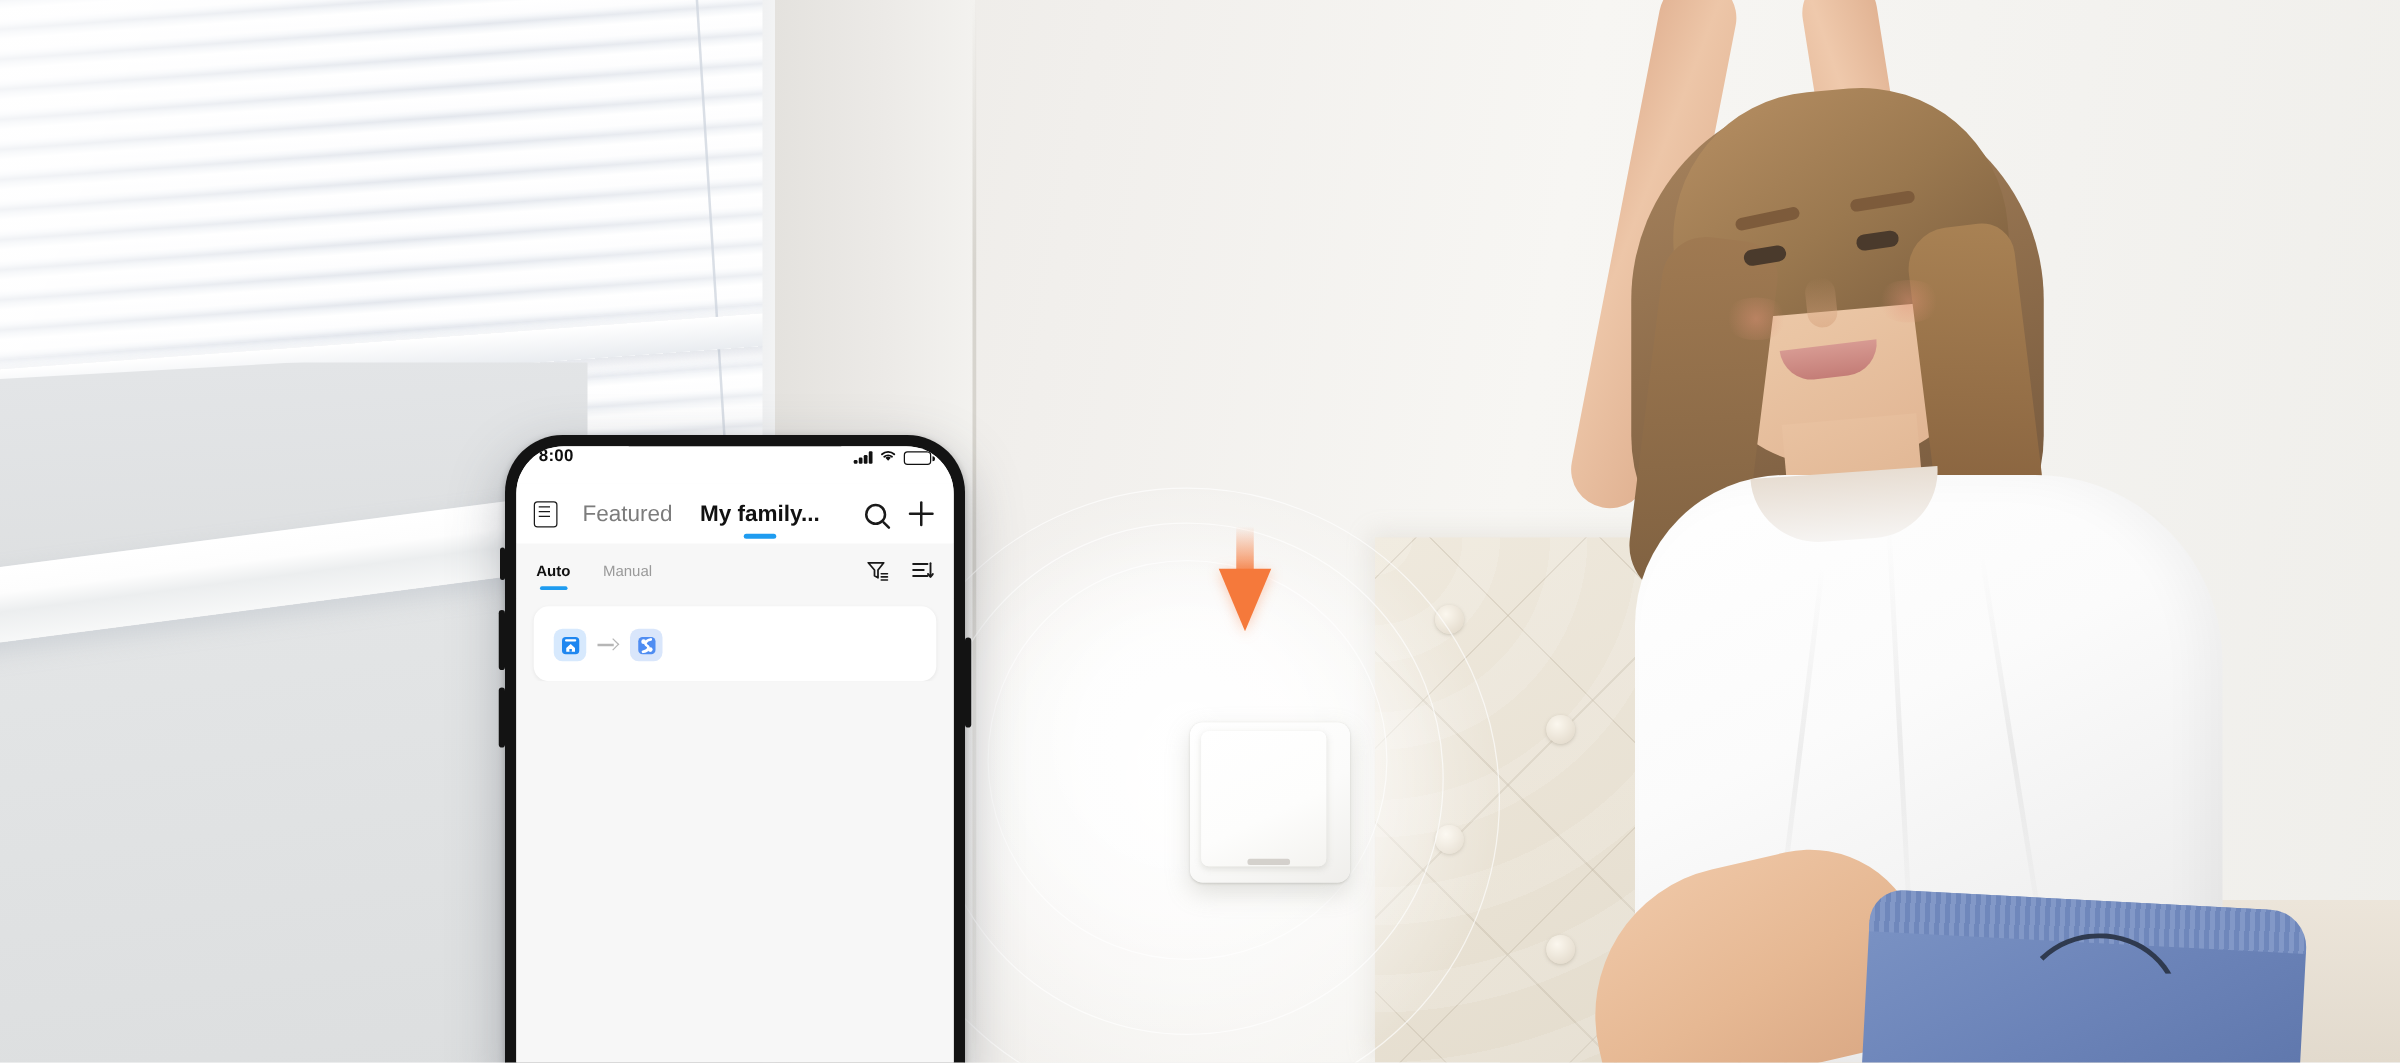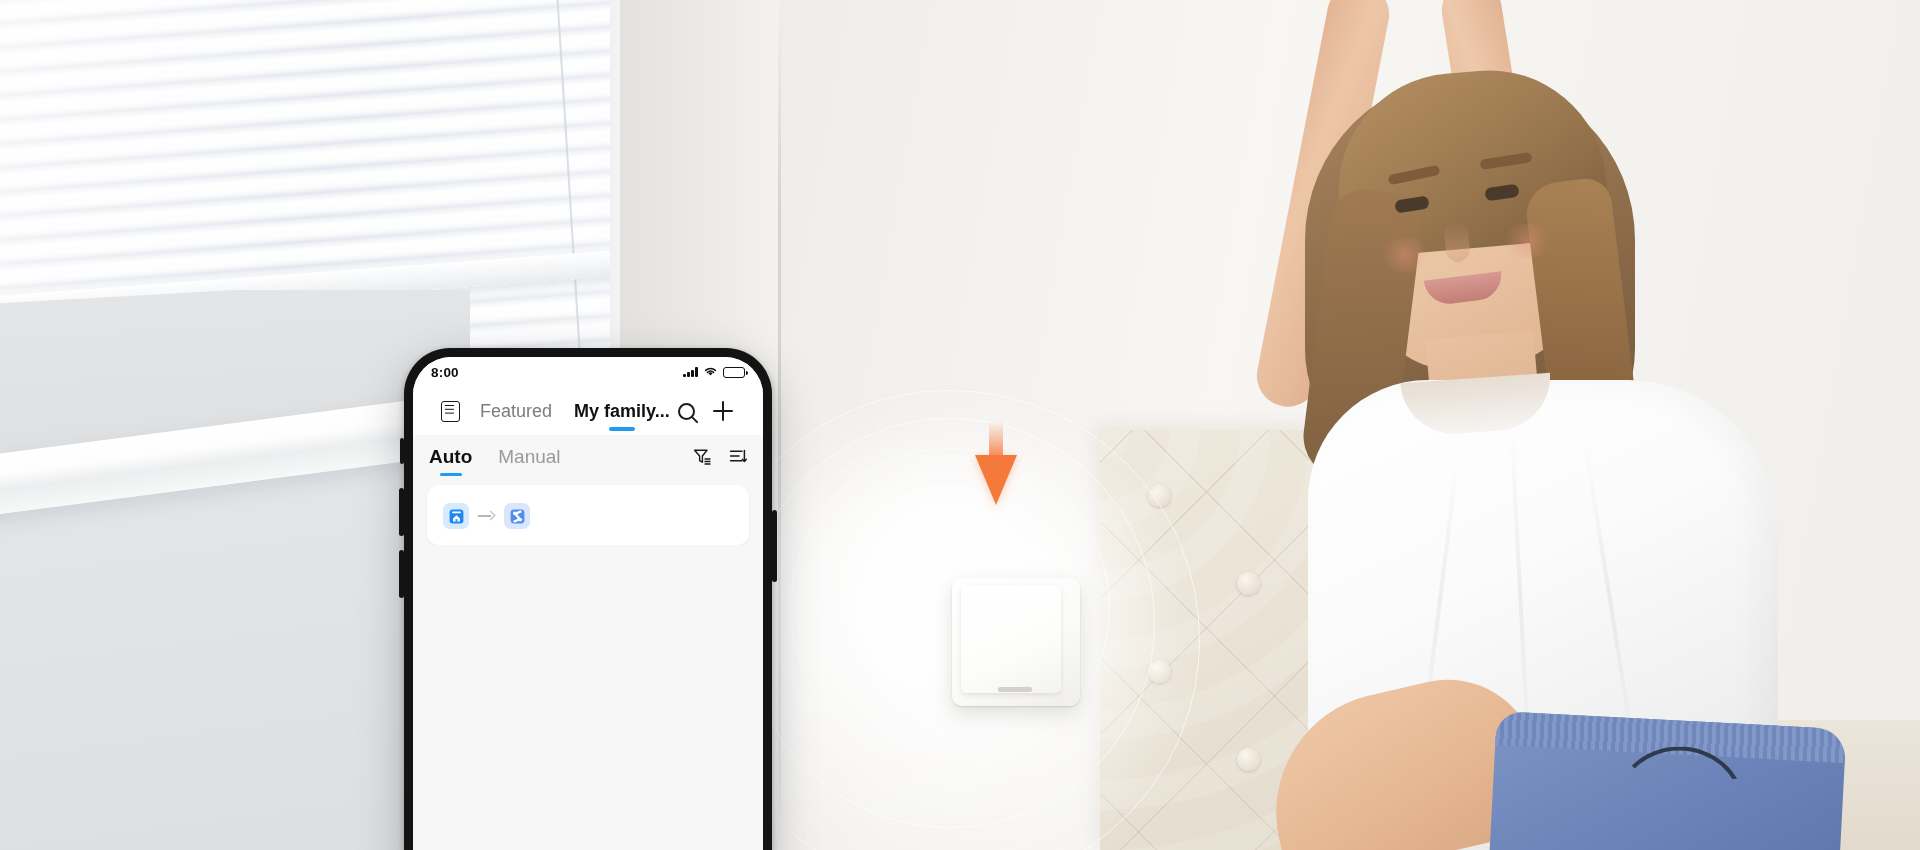--- a/index.html
+++ b/index.html
@@ -445,21 +445,21 @@
     display: flex; align-items: center; justify-content: center; gap: 12px;
     z-index: 5;
   }
   .speaker { width: 54px; height: 6px; border-radius: 4px; background: #f4f4f4; }
   .camera  { width: 10px; height: 10px; border-radius: 50%; background: #f4f4f4; }
 
   .statusbar {
     position: relative; z-index: 6;
     height: 30px;
     background: #ffffff;
-    display: flex; align-items: center; justify-content: space-between;
+    display: flex; align-items: flex-start; justify-content: space-between;
     padding: 0 18px 0 18px;
   }
   .status-time {
     font-size: 13.5px; font-weight: 700; color: #0e0e0e; letter-spacing: .2px;
   }
   .status-icons { display: flex; align-items: center; gap: 5px; }
   .sig { display: flex; align-items: flex-end; gap: 1.5px; height: 10px; }
   .sig i { display:block; width: 2.6px; background: #111; border-radius: 1px; }
   .sig i:nth-child(1){height:3.5px}
   .sig i:nth-child(2){height:5.5px}
@@ -472,21 +472,21 @@
   .batt::after {
     content:""; position: absolute; right: -4px; top: 3px;
     width: 2.2px; height: 4px; background: #111; border-radius: 0 2px 2px 0;
   }
   .batt-fill { height: 100%; width: 62%; background: #111; border-radius: 1px; }
 
   .topbar {
     background: #ffffff;
     height: 48px;
     display: flex; align-items: center;
-    padding: 0 28px;
+    padding: 0 14px;
     gap: 0;
   }
   .menu-icon {
     width: 19px; height: 21px;
     border: 1.8px solid #1a1a1a;
     border-radius: 3px;
     position: relative; flex: 0 0 auto;
   }
   .menu-icon::before {
     content:""; position: absolute; left: 3.2px; top: 3.4px;
@@ -527,21 +527,21 @@
   .plus-icon::before { left: 0; top: 9px; width: 20px; height: 2.2px; }
   .plus-icon::after  { top: 0; left: 9px; height: 20px; width: 2.2px; }
 
   .subtabs {
     background: #f7f7f7;
     height: 44px;
     display: flex; align-items: center;
     padding: 0 16px;
   }
   .subtab {
-    font-size: 19px; position: relative;
+    font-size: 12px; position: relative;
   }
   .subtab.active { color: #111; font-weight: 700; }
   .subtab.idle { color: #9a9a9a; font-weight: 400; margin-left: 26px; }
   .subtab-underline {
     position: absolute; left: 50%; transform: translateX(-50%);
     bottom: -8px; width: 22px; height: 3px; border-radius: 2px; background: #1f9cf0;
   }
   .subtabs-spacer { flex: 1 1 auto; }
   .filter-icon { width: 18px; height: 18px; position: relative; margin-right: 18px; }
   .filter-icon svg, .sort-icon svg { display: block; }

